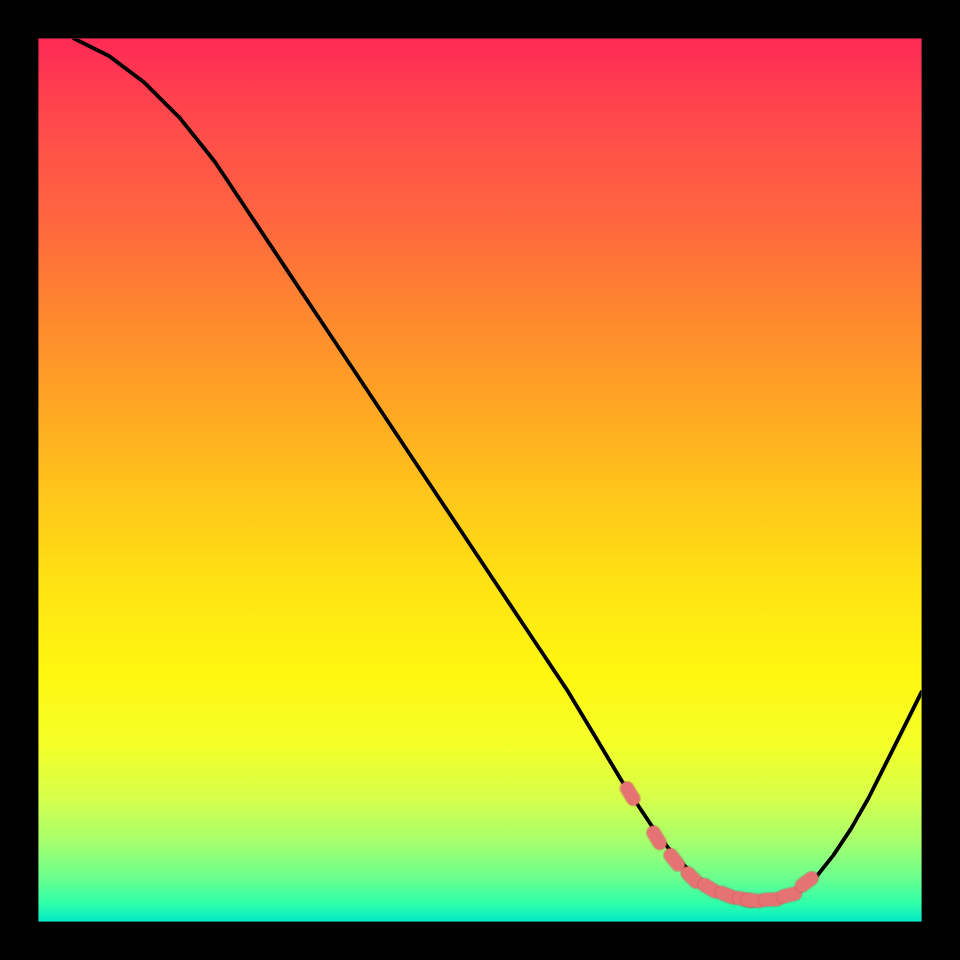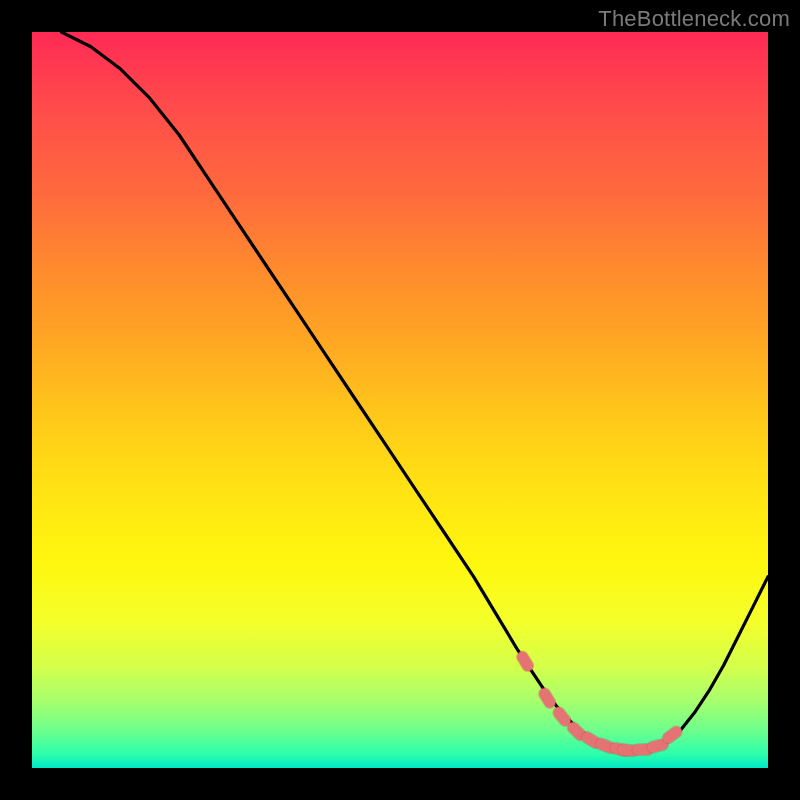--- a/index.html
+++ b/index.html
@@ -56,21 +56,20 @@
     left: 0;
     top: 0;
     width: 736px;
     height: 736px;
   }
 </style>
 </head>
 <body>
 <div class="stage">
 
-  <div class="watermark">TheBottleneck.com</div>
 
   <div class="plot-area">
     <svg class="overlay" viewBox="0 0 736 736" preserveAspectRatio="none">
       <path id="curve-path" fill="none" stroke="#000000" stroke-width="3.2" stroke-linecap="round" stroke-linejoin="round" d="M29.4 0.0 L58.9 14.7 L88.3 36.8 L117.8 66.2 L147.2 103.0 L176.6 147.2 L206.1 191.4 L235.5 235.5 L265.0 279.7 L294.4 323.8 L323.8 368.0 L353.3 412.2 L382.7 456.3 L412.2 500.5 L441.6 544.6 L463.7 581.4 L485.8 618.2 L500.5 640.3 L515.2 662.4 L529.9 680.8 L544.6 695.5 L559.4 706.6 L574.1 713.9 L588.8 719.1 L603.5 721.3 L618.2 719.1 L633.0 712.4 L647.7 699.2 L662.4 680.8 L677.1 658.7 L691.8 633.0 L706.6 603.5 L721.3 574.1 L736.0 544.6"></path>
       <g id="marker-group">
           <line x1="490.5" y1="625.0" x2="495.7" y2="633.6" stroke="#c94f4f" stroke-width="13" stroke-linecap="round" opacity="0.35"></line>
           <line x1="490.5" y1="625.0" x2="495.7" y2="633.6" stroke="#e57373" stroke-width="11" stroke-linecap="round"></line>
           <line x1="512.6" y1="661.8" x2="517.8" y2="670.4" stroke="#c94f4f" stroke-width="13" stroke-linecap="round" opacity="0.35"></line>
           <line x1="512.6" y1="661.8" x2="517.8" y2="670.4" stroke="#e57373" stroke-width="11" stroke-linecap="round"></line>
           <line x1="526.8" y1="680.6" x2="533.0" y2="688.4" stroke="#c94f4f" stroke-width="13" stroke-linecap="round" opacity="0.35"></line>

